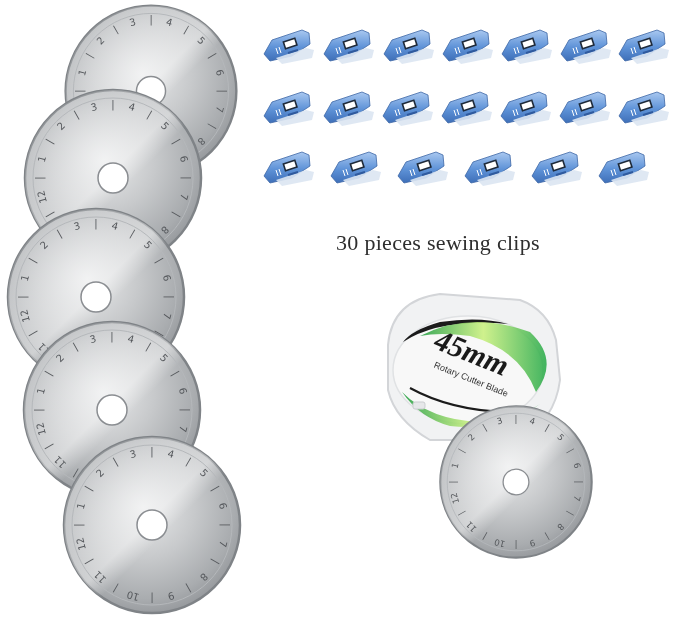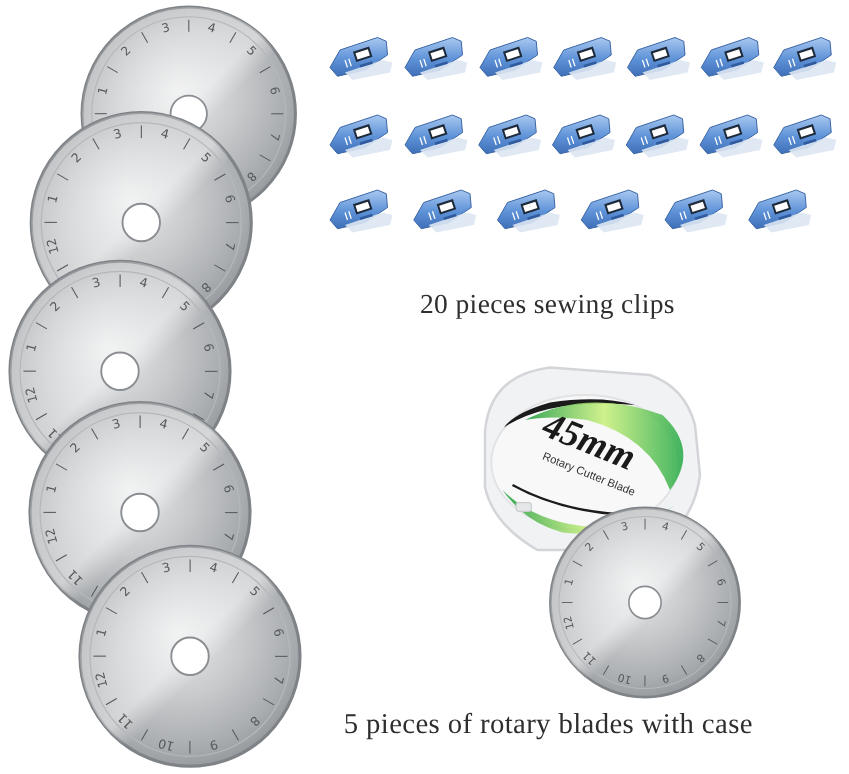--- a/index.html
+++ b/index.html
@@ -129,15 +129,14 @@
       <text x="468" y="362" font-family="Liberation Serif, serif" font-style="italic" font-weight="bold" font-size="30" fill="#1a1a1a" text-anchor="middle" transform="rotate(22 468 362)">45mm</text>
       <text x="470" y="382" font-family="Liberation Sans, sans-serif" font-size="9" fill="#333333" text-anchor="middle" transform="rotate(22 470 382)">Rotary Cutter Blade</text>
       <rect x="413" y="402" width="12" height="7" rx="2" fill="#e6e7e9" stroke="#cacdd0"></rect>
     </g>
 
     <g>
         <use href="#blade" transform="translate(516 482) scale(0.86)"></use>
       </g>
   </svg>
 
-  <div class="caption cap-clips">20 pieces sewing clips</div>
-  <div class="caption cap-blades">5 pieces of rotary blades with case</div>
+  <div class="caption cap-clips">30 pieces sewing clips</div>
 </div>
 
 </body></html>

